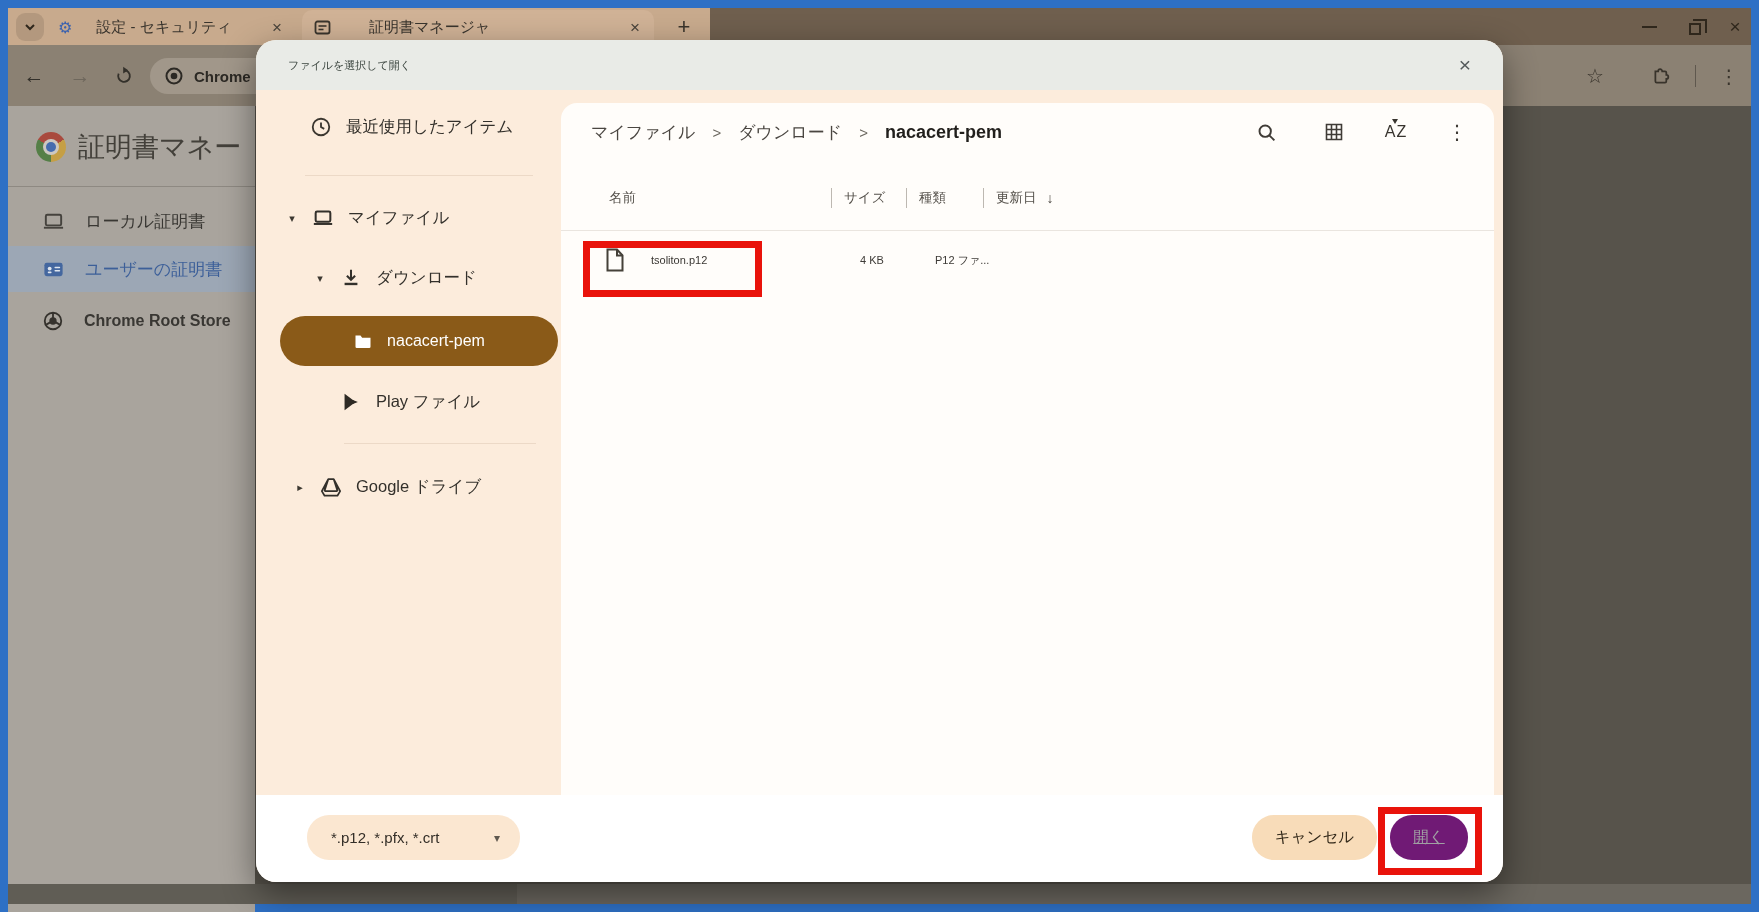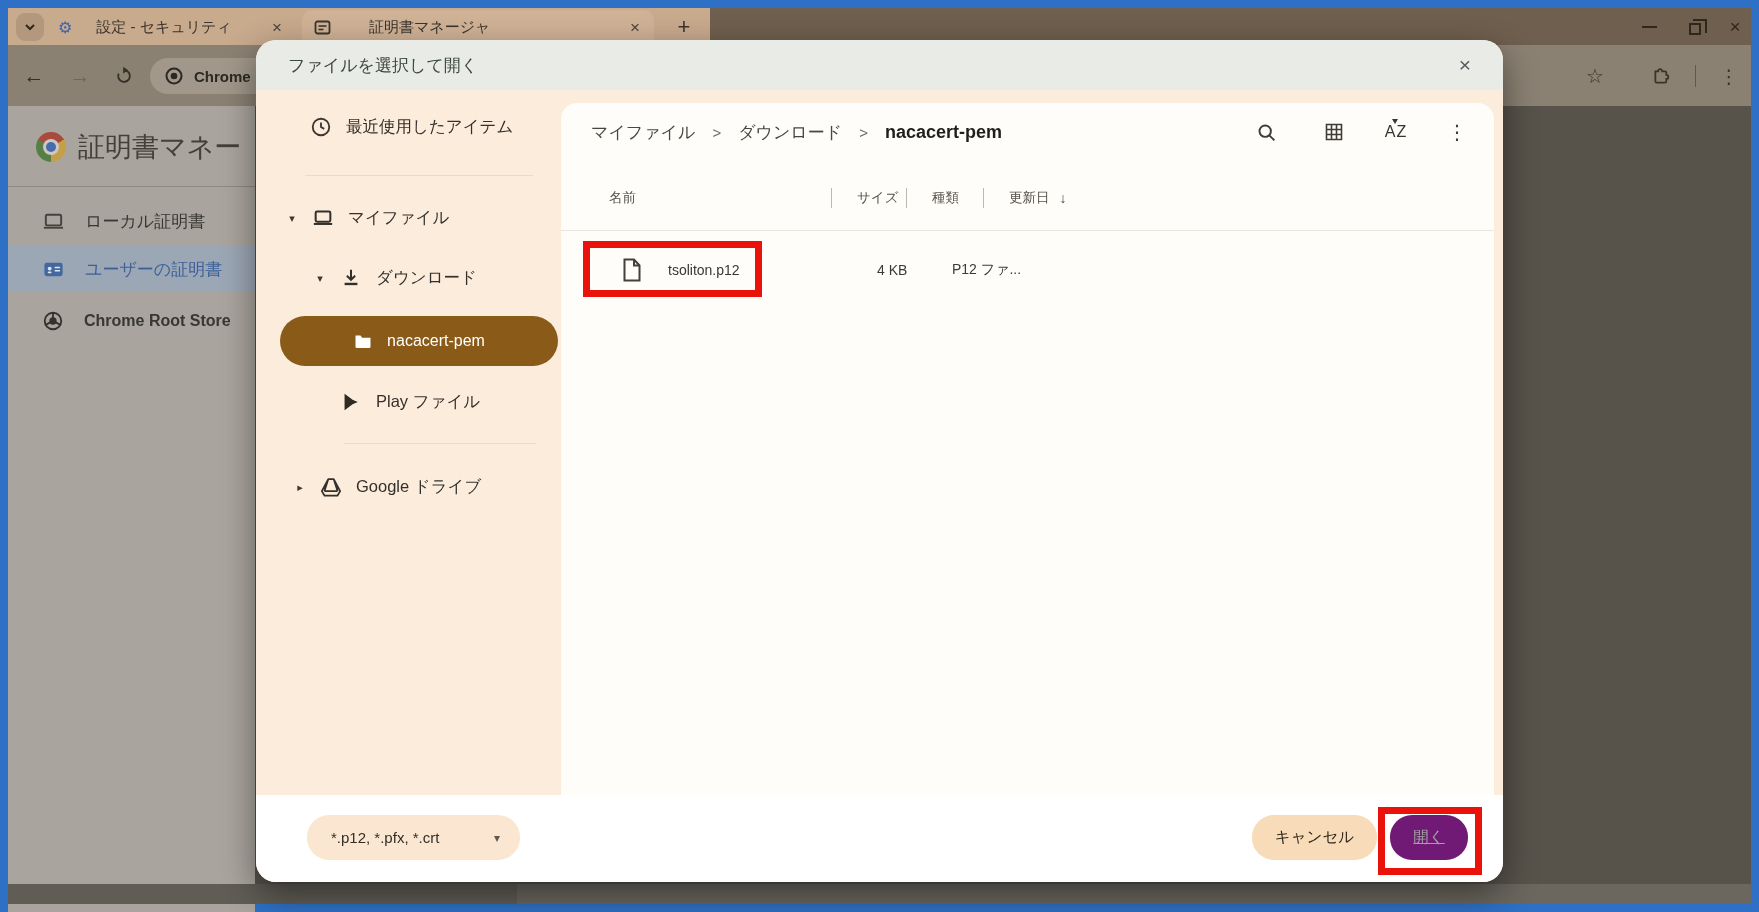--- a/index.html
+++ b/index.html
@@ -53,21 +53,21 @@
       font-size:17px; color:#393733; }
   .bg-nav-1 { top:92px; } .bg-nav-2 { top:140px; background:#9ca7b5; color:#3c5f99; } .bg-nav-3 { top:192px; font-weight:bold; font-size:16px; }
   .bottom-strip { position:absolute; left:8px; top:884px; width:1743px; height:20px; background:#6b675f; }
   .bottom-strip .left-part { position:absolute; left:0; top:0; width:509px; height:100%; background:#605d55; }
 
   
   .dialog { position:absolute; left:256px; top:40px; width:1247px; height:842px; background:#fcecdc; border-radius:20px;
       box-shadow:0 12px 34px rgba(0,0,0,.45); z-index:20; }
   .dlg-titlebar { position:absolute; left:0; top:0; width:100%; height:50px; background:#e9ebe7; border-radius:20px 20px 0 0;
       display:flex; align-items:center; padding:0 24px 0 32px; }
-  .dlg-title { font-size:17px; color:#3c4640; flex:1 1 auto; }
+  .dlg-title { font-size:11px; color:#3c4640; flex:1 1 auto; }
   .dlg-close { font-size:21px; color:#545a5c; width:28px; height:28px; display:flex; align-items:center; justify-content:center; }
 
   .dlg-side-row { position:absolute; display:flex; align-items:center; gap:14px; height:46px; font-size:16.5px; color:#33302b; }
   .caret { font-size:11px; color:#3c3831; width:12px; text-align:center; }
   .side-recent { left:54px; top:64px; }
   .side-div1 { position:absolute; left:49px; top:135px; width:228px; height:1px; background:#ecd9c7; }
   .side-myfiles { left:30px; top:155px; }
   .side-downloads { left:58px; top:215px; }
   .side-folder-pill { position:absolute; left:24px; top:276px; width:278px; height:50px; border-radius:25px; background:#8a5a18;
       display:flex; align-items:center; justify-content:center; gap:14px; color:#ffffff; font-size:16px; }
@@ -81,26 +81,26 @@
   .crumb-current { font-size:18px; font-weight:bold; color:#211f1c; }
   .crumb-sep { font-size:15px; color:#6b675f; }
   .hdr-ico { position:absolute; top:9px; width:40px; height:40px; display:flex; align-items:center; justify-content:center; color:#3f3b36; }
   .hi-search { left:685px; } .hi-grid { left:753px; } .hi-az { left:815px; } .hi-more { left:876px; font-size:20px; }
   .az-label { font-size:16px; letter-spacing:1px; color:#38342e; position:relative; }
   .az-label::after { content:""; position:absolute; left:7px; top:-4px; border-left:3.5px solid transparent;
       border-right:3.5px solid transparent; border-top:5px solid #38342e; }
 
   .list-grid { display:grid; grid-template-columns:222px 75px 77px 1fr; align-items:center; }
   .col-hdr-row { position:absolute; left:0; top:75px; width:100%; height:40px; padding-left:48px; font-size:13.5px; color:#55514b; }
-  .col-cell { height:20px; display:flex; align-items:center; padding-left:25px; }
+  .col-cell { height:20px; display:flex; align-items:center; padding-left:12px; }
   .col-cell.first { padding-left:0; }
   .col-cell.ruled { border-left:1px solid #bdb8b1; }
   .sort-arrow { margin-left:10px; font-size:14px; color:#4c4842; }
   .hdr-divider { position:absolute; left:0; top:127px; width:100%; height:1px; background:#eae5df; }
-  .file-row { position:absolute; left:0; top:138px; width:100%; height:58px; padding-left:61px; font-size:14px; color:#3e3b37; }
+  .file-row { position:absolute; left:0; top:128px; width:100%; height:58px; padding-left:44px; font-size:11px; color:#3e3b37; }
   .file-name-cell { display:flex; align-items:center; gap:26px; color:#3a3733; }
   .val-cell { padding-left:33px; white-space:nowrap; }
 
   .peach-edge { position:absolute; right:0; top:63px; width:9px; height:692px; background:#fcecdc; }
 
   .dlg-footer { position:absolute; left:0; top:755px; width:100%; height:87px; background:#ffffff; border-radius:0 0 20px 20px; }
   .filter-dd { position:absolute; left:51px; top:20px; width:213px; height:45px; border-radius:22px; background:#fbe7d1;
       display:flex; align-items:center; justify-content:space-between; padding:0 20px 0 24px; font-size:15px; color:#332e27; }
   .filter-dd .dd-caret { font-size:12px; color:#5f594f; }
   .btn { position:absolute; top:20px; height:45px; border-radius:22px; display:flex; align-items:center; justify-content:center; font-size:15.5px; }

